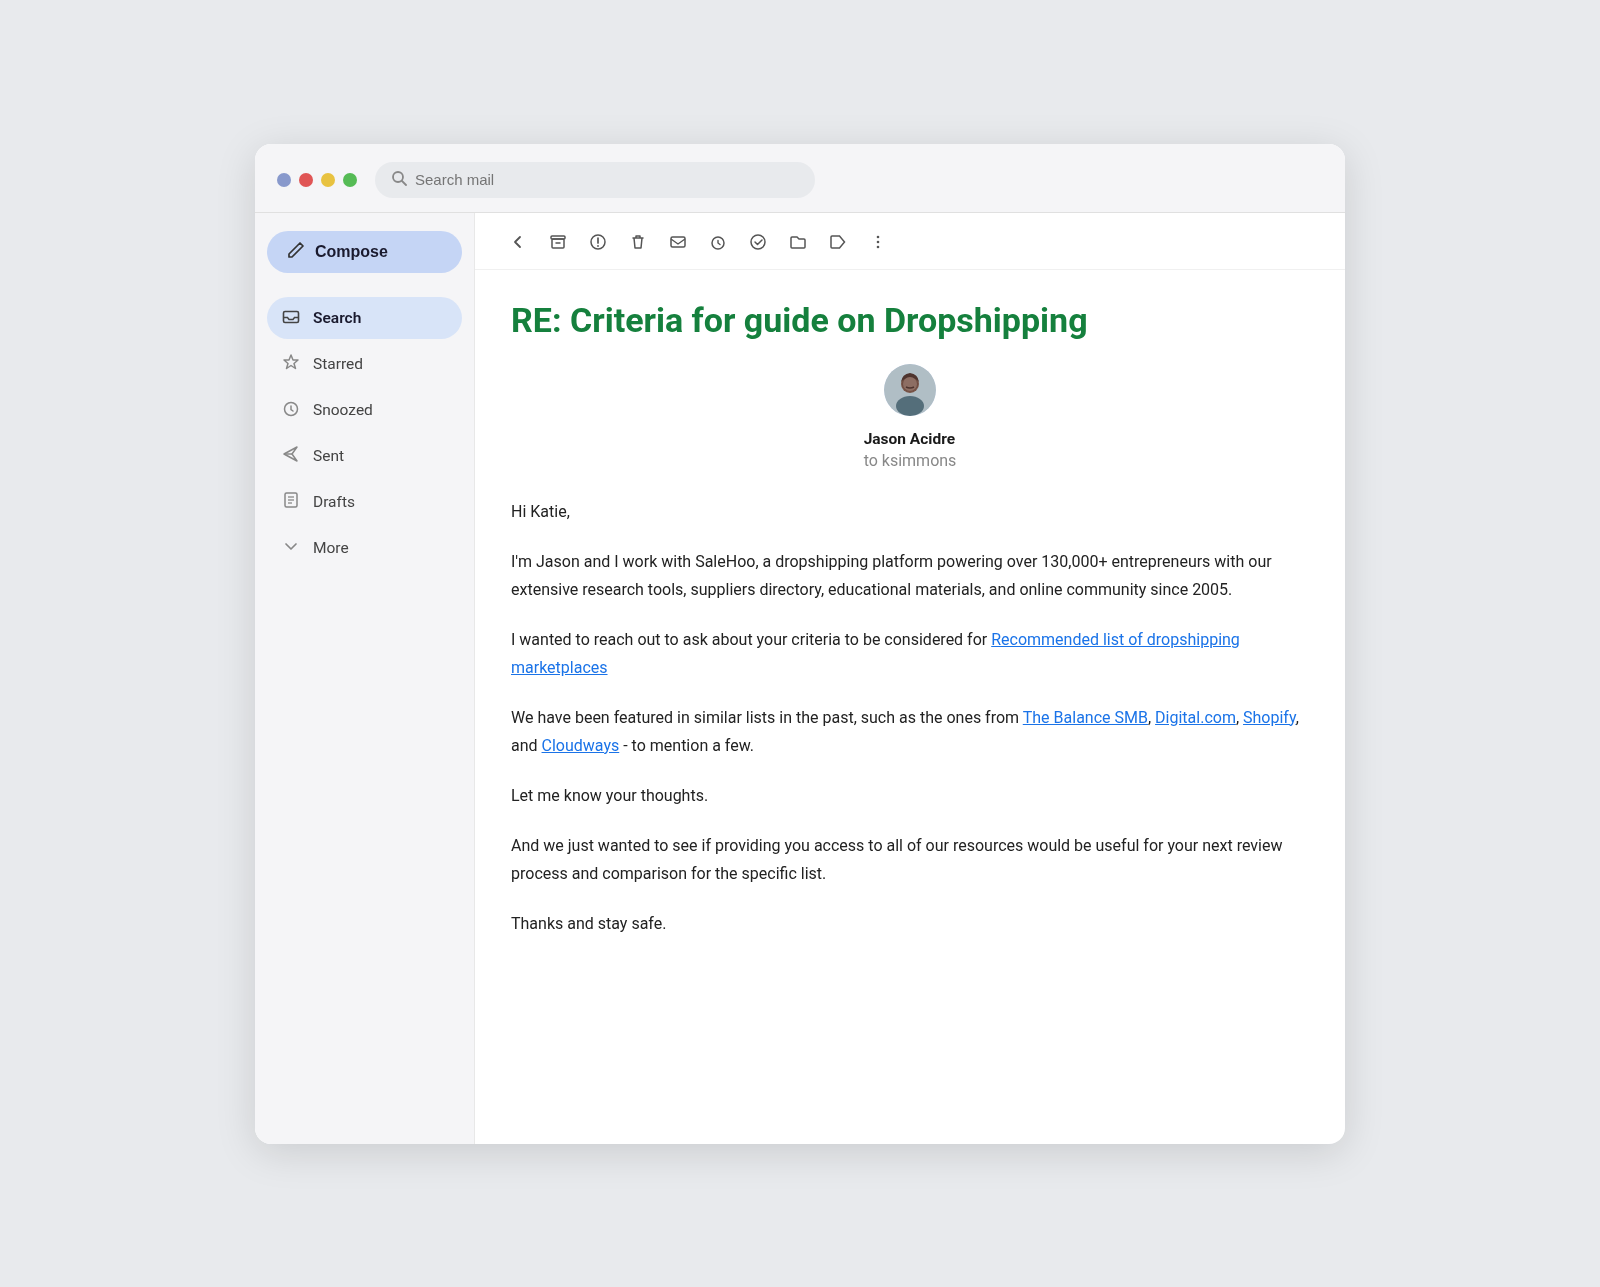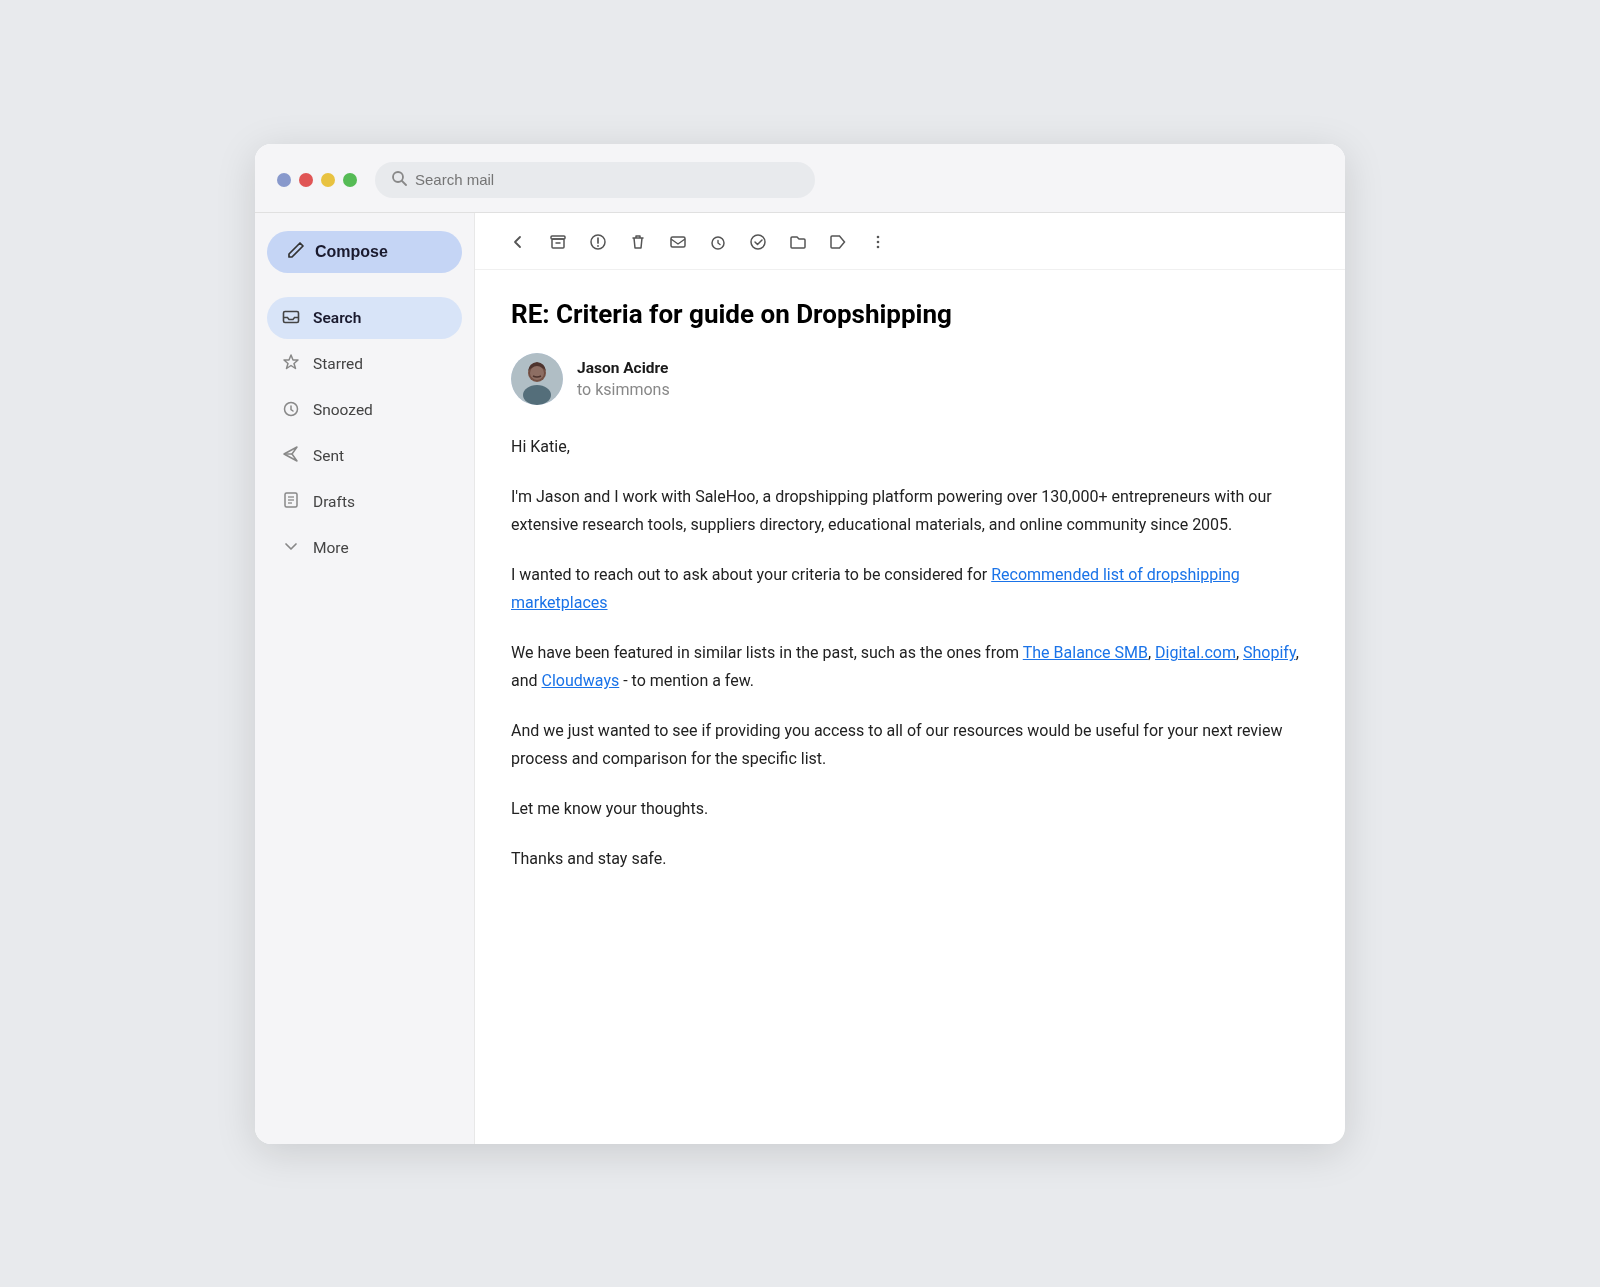--- a/index.html
+++ b/index.html
@@ -157,32 +157,33 @@
       display: flex;
       align-items: center;
     }
 
     
     .email-body {
       padding: 28px 36px 40px 36px;
     }
 
     .email-subject {
-      font-size: 26px;
+      font-size: 34px;
       font-weight: 700;
-      color: #000000;
+      color: #15803d;
       margin-bottom: 22px;
       line-height: 1.3;
     }
 
     .email-sender {
       display: flex;
       align-items: center;
       gap: 14px;
       margin-bottom: 28px;
+      flex-direction: column;
     }
 
     .avatar {
       width: 52px;
       height: 52px;
       border-radius: 50%;
       background: #c8d4e8;
       overflow: hidden;
       display: flex;
       align-items: center;
@@ -393,20 +394,20 @@
             <span class="sender-name">Jason Acidre</span>
             <span class="sender-to">to ksimmons</span>
           </div>
         </div>
 
         <div class="email-content">
           <p>Hi Katie,</p>
           <p>I'm Jason and I work with SaleHoo, a dropshipping platform powering over 130,000+ entrepreneurs with our extensive research tools, suppliers directory, educational materials, and online community since 2005.</p>
           <p>I wanted to reach out to ask about your criteria to be considered for <a href="#">Recommended list of dropshipping marketplaces</a></p>
           <p>We have been featured in similar lists in the past, such as the ones from <a href="#">The Balance SMB</a>, <a href="#">Digital.com</a>, <a href="#">Shopify</a>, and <a href="#">Cloudways</a> - to mention a few.</p>
+          <p>Let me know your thoughts.</p>
           <p>And we just wanted to see if providing you access to all of our resources would be useful for your next review process and comparison for the specific list.</p>
-          <p>Let me know your thoughts.</p>
           <p>Thanks and stay safe.</p>
         </div>
       </div>
     </div>
   </div>
 </div>
 
 </body></html>

